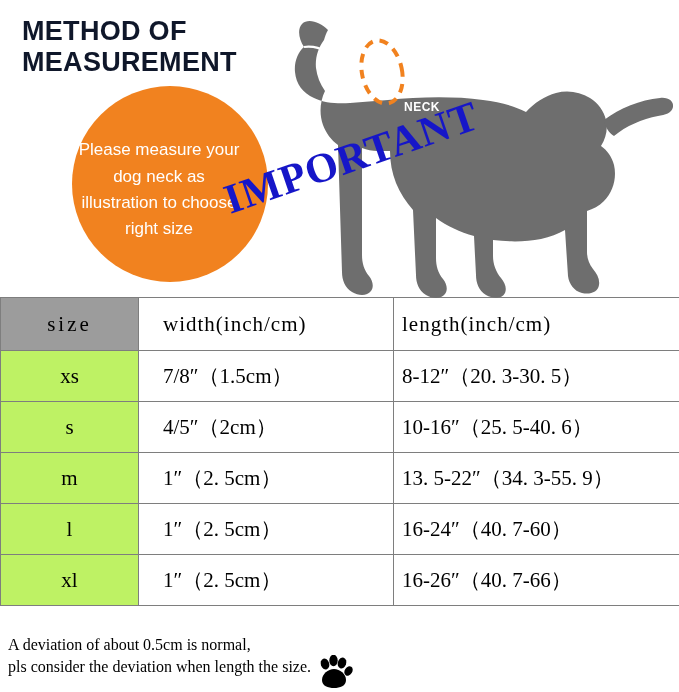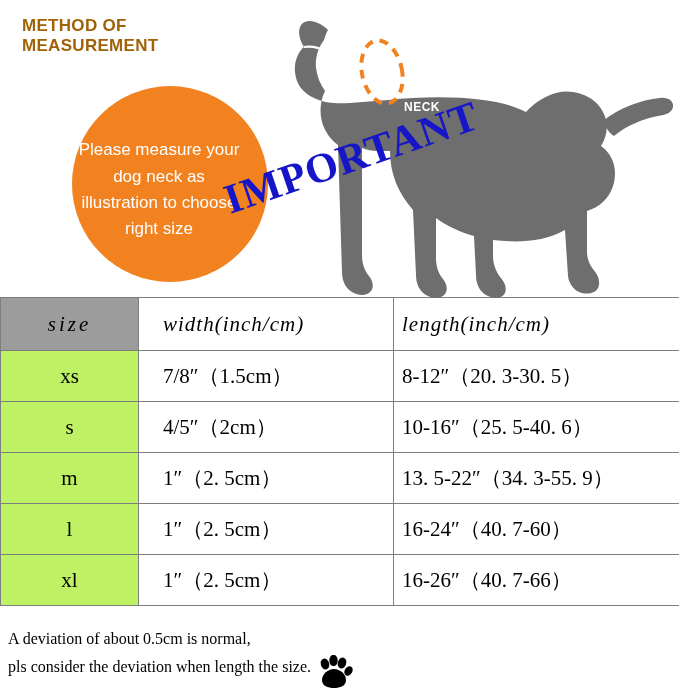--- a/index.html
+++ b/index.html
@@ -27,24 +27,24 @@
     width: 679px;
     height: 300px;
     overflow: hidden;
   }
 
   #heading {
     position: absolute;
     left: 22px;
     top: 16px;
     width: 300px;
-    color: #a16207;
+    color: #0f172a;
     font-family: "Liberation Sans", sans-serif;
     font-weight: bold;
-    font-size: 17px;
+    font-size: 27px;
     line-height: 1.15;
     letter-spacing: 0.3px;
     z-index: 5;
   }
 
   #orange-circle {
     position: absolute;
     left: 72px;
     top: 86px;
     width: 196px;
@@ -139,39 +139,38 @@
   }
   #size-table .col-length {
     width: 312px;
     padding-left: 8px;
     background: #ffffff;
   }
   #size-table thead td {
     background: #9c9c9c;
     height: 52px;
     letter-spacing: 1px;
-    font-style: italic;
   }
   #size-table thead td.col-size {
     background: #9c9c9c;
     letter-spacing: 3px;
   }
 
   
   #footer {
     position: absolute;
     left: 0;
     top: 627px;
     width: 679px;
     height: 65px;
   }
   #footer-line1 {
     position: absolute;
     left: 8px;
-    top: 3px;
+    top: 9px;
     font-family: "Liberation Serif", serif;
     font-size: 16px;
     color: #000;
   }
   #footer-line2 {
     position: absolute;
     left: 8px;
     top: 31px;
     font-family: "Liberation Serif", serif;
     font-size: 16px;

